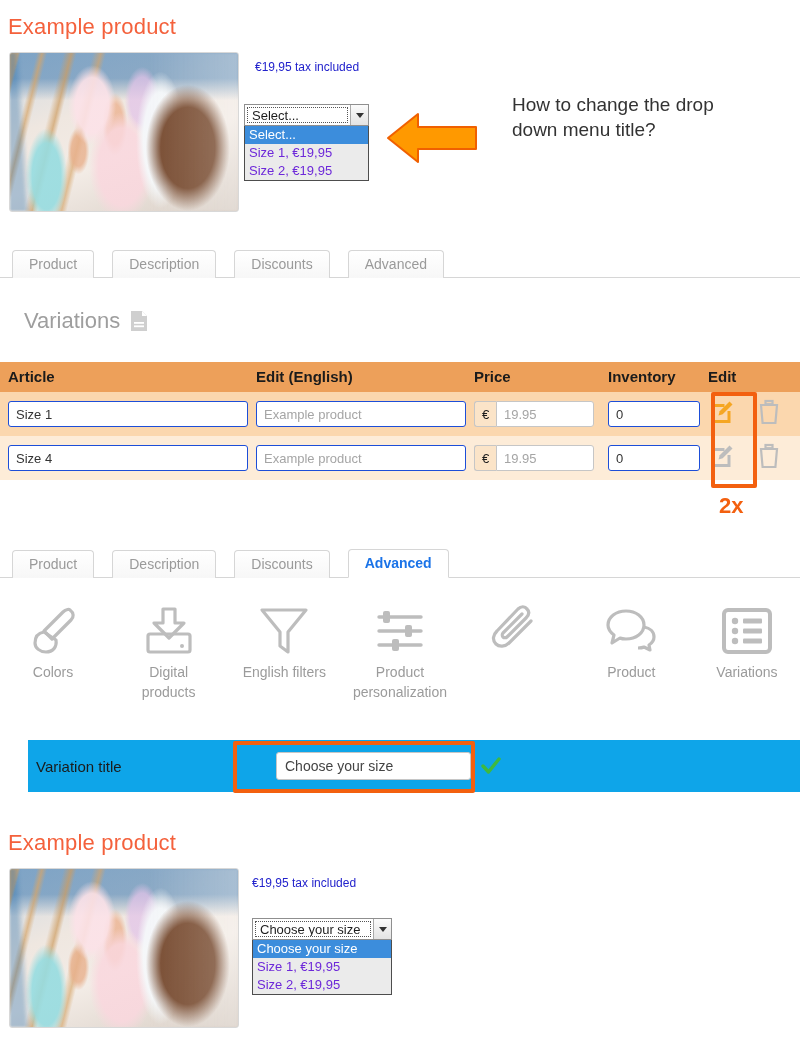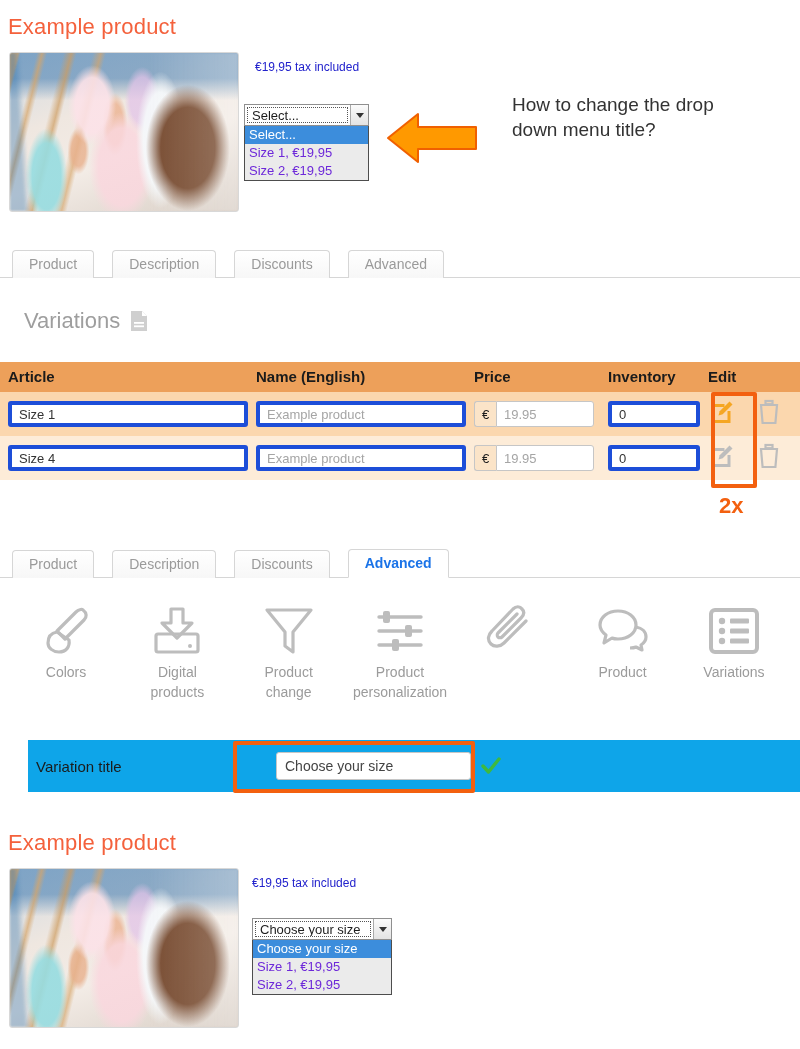--- a/index.html
+++ b/index.html
@@ -162,21 +162,21 @@
     font-size:15px;
     text-align:left;
     padding:6px 0 7px 8px;
     font-weight:bold;
   }
   table.vartable td { padding:6px 0 6px 8px; vertical-align:middle; }
   tr.r1 td { background:#fbd7ae; }
   tr.r2 td { background:#fdecd8; }
 
   .txtinput {
-    border:4px solid #1d4ed8;
+    border:1px solid #1d4ed8;
     border-radius:3px;
     background:#fff;
     height:26px;
     font-size:13px;
     color:#333;
     padding:0 7px;
     display:flex; align-items:center;
     width:100%;
   }
   .txtinput.ph { color:#a5a5a5; }
@@ -216,21 +216,21 @@
     position:absolute;
     color:#f3600f;
     font-weight:bold;
     font-size:22px;
   }
 
   
   .iconstrip {
     display:flex;
     justify-content:space-between;
-    padding:14px 18px 6px;
+    padding:14px 5px 6px;
   }
   .icard {
     width:96px;
     display:flex; flex-direction:column; align-items:center;
     color:#9b9b9b;
     font-size:14px;
     text-align:center;
     line-height:1.45;
   }
   .icard .glyph { height:62px; display:flex; align-items:center; justify-content:center; }
@@ -310,21 +310,21 @@
     <colgroup>
       <col style="width:248px">
         <col style="width:218px">
         <col style="width:134px">
       <col style="width:100px">
         <col style="width:100px">
     </colgroup>
     <thead>
       <tr>
         <th>Article</th>
-        <th>Name (English)</th>
+        <th>Edit (English)</th>
         <th>Price</th>
         <th>Inventory</th>
         <th>Edit</th>
       </tr>
     </thead>
     <tbody>
       <tr class="r1">
         <td>
           <div class="txtinput">Size 1</div>
         </td>
@@ -422,21 +422,21 @@
     </span>
     <span>Digital products</span>
   </div>
 
   <div class="icard">
     <span class="glyph">
       <svg width="58" height="58" viewBox="0 0 58 58">
         <path d="M7 8 h44 L33 30 v20 l-8-6 V30 z" fill="none" stroke="#bdbdbd" stroke-width="3.2" stroke-linejoin="round"></path>
       </svg>
     </span>
-    <span>Product change</span>
+    <span>English filters</span>
   </div>
 
   <div class="icard">
     <span class="glyph">
       <svg width="58" height="58" viewBox="0 0 58 58">
         <g stroke="#bdbdbd" stroke-width="3.4" stroke-linecap="round">
           <line x1="8" y1="15" x2="50" y2="15"></line>
           <line x1="8" y1="29" x2="50" y2="29"></line>
           <line x1="8" y1="43" x2="50" y2="43"></line>
         </g>

